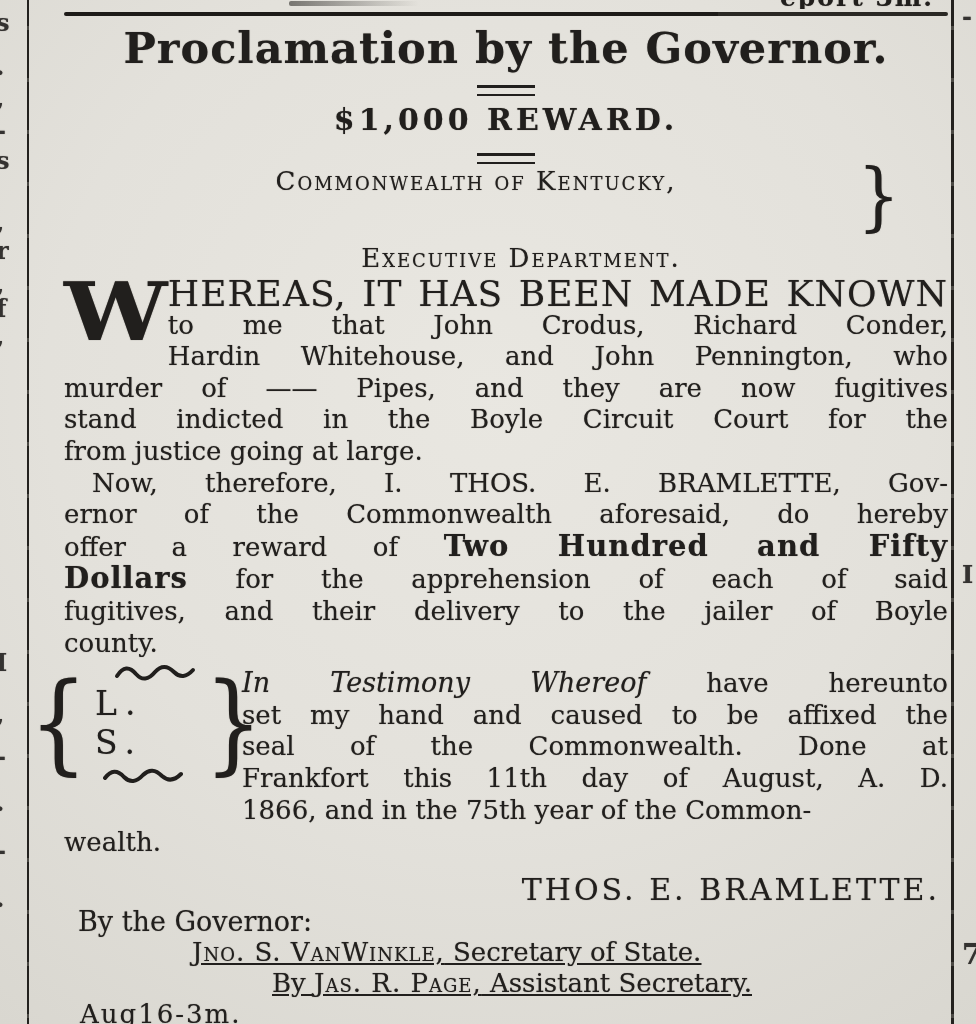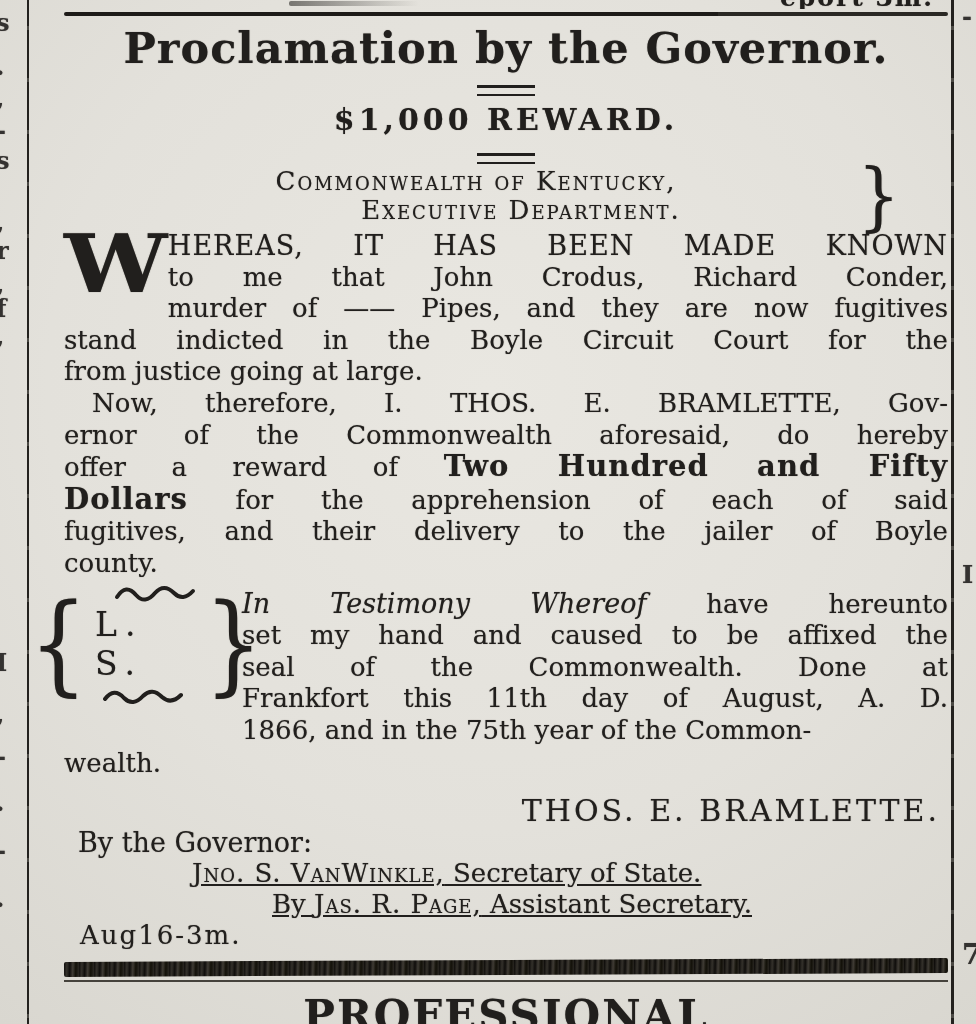--- a/index.html
+++ b/index.html
@@ -37,26 +37,26 @@
     background:linear-gradient(90deg,#1d1b18 0 74%, #2a2824 74% 100%); border-radius:2px; }
 
   .title{ margin:8px 0 0 0; text-align:center; font-size:43px; font-weight:700; letter-spacing:1px; line-height:48px; }
   .divider{ width:58px; height:6px; margin:13px auto 0 auto;
     border-top:3px solid #211f1d; border-bottom:2px solid #211f1d; }
   .reward{ margin:8px 0 0 0; text-align:center; font-size:30px; font-weight:700; letter-spacing:4px; line-height:32px; }
   .divider2{ margin-top:17px; }
 
   .dateline{ position:relative; margin-top:3px; font-variant:small-caps; font-size:26px; line-height:29px; letter-spacing:2px; }
   .dl-line1{ text-align:center; padding-left:60px; padding-right:120px; }
-  .dl-line2{ text-align:center; padding-left:180px; padding-right:150px; }
+  .dl-line2{ text-align:center; padding-left:180px; padding-right:150px;margin-top:48px; }
   .dl-brace{ position:absolute; right:44px; top:-8px; font-size:74px; font-weight:400; line-height:74px; transform:scaleX(.9); }
 
   .jline{ text-align:justify; text-align-last:justify; font-size:26px; line-height:31.6px; white-space:normal; }
   .jlast{ text-align-last:left; }
-  .caps-line{ font-size:27px; letter-spacing:1px; font-weight:500; }
+  .caps-line{ font-size:36px; letter-spacing:1px; font-weight:500; }
   .para{ margin:0; }
   .p1{ margin-top:5px; }
   .dropcap{ float:left; font-size:80px; line-height:60px; font-weight:700; margin:4px 14px 0 0; transform:scaleX(1.15); transform-origin:left; }
   .indent{ padding-left:28px; }
   .bigbold{ font-size:29px; font-weight:700; letter-spacing:1px; }
 
   .testimony{ position:relative; margin-top:8px; min-height:160px; }
   .t-lines{ margin-left:178px; }
   .t-lines i{ font-size:27px; }
   .seal{ position:absolute; left:2px; top:2px; width:160px; display:flex; align-items:center; justify-content:center; }
@@ -135,20 +135,21 @@
     <div class="dateline">
       <div class="dl-line1">Commonwealth of Kentucky,</div>
       <div class="dl-line2">Executive Department.</div>
       <span class="dl-brace">}</span>
     </div>
 
     <div class="para p1">
       <span class="dropcap">W</span>
       <div class="jline caps-line">HEREAS, IT HAS BEEN MADE KNOWN</div>
       <div class="jline">to me that John Crodus, Richard Conder,</div>
+      <div class="jline">Hardin Whitehouse, and John Pennington, who</div>
       <div class="jline">murder of —— Pipes, and they are now fugitives</div>
       <div class="jline">stand indicted in the Boyle Circuit Court for the</div>
       <div class="jline jlast">from justice going at large.</div>
     </div>
 
     <div class="para p2">
       <div class="jline indent">Now, therefore, I. THOS. E. BRAMLETTE, Gov-</div>
       <div class="jline">ernor of the Commonwealth aforesaid, do hereby</div>
       <div class="jline"><span>offer a reward of </span><span class="bigbold">Two Hundred and Fifty</span></div>
       <div class="jline"><span class="bigbold">Dollars</span><span> for the apprehension of each of said</span></div>

